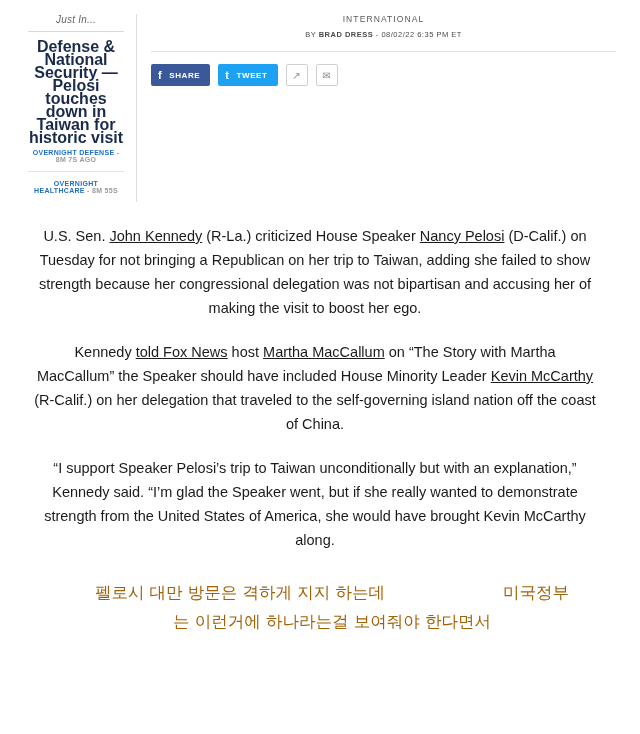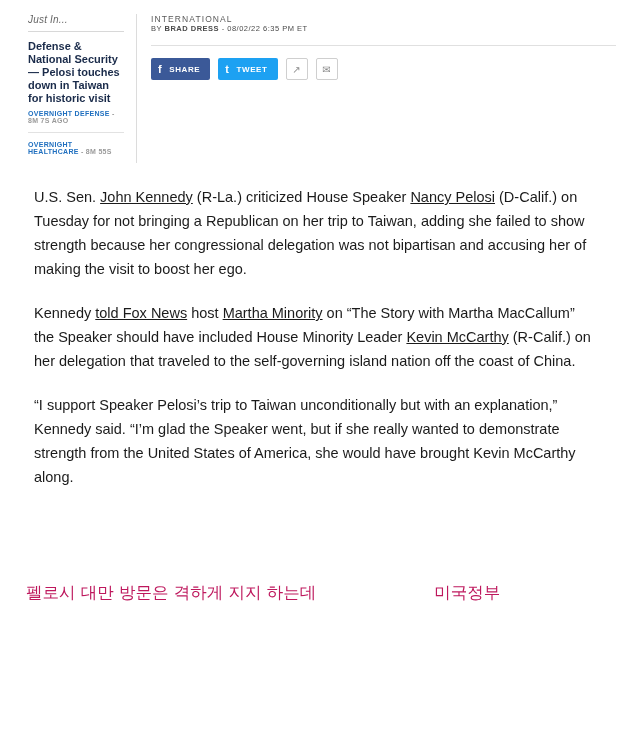--- a/index.html
+++ b/index.html
@@ -11,20 +11,21 @@
     height: 734px;
     background: #ffffff;
     font-family: "Liberation Sans", sans-serif;
     color: #111111;
     overflow: hidden;
   }
   .page {
     position: relative;
     width: 640px;
     height: 734px;
+    text-align: center;
   }
 
   
   .article {
     position: relative;
     padding: 14px 0 0 0;
   }
   .article-inner {
     display: flex;
     align-items: flex-start;
@@ -45,21 +46,21 @@
     padding-bottom: 6px;
     border-bottom: 1px solid #d8d8d8;
     letter-spacing: .2px;
   }
   .justin-item {
     padding: 8px 0 8px 0;
     border-bottom: 1px solid #e2e2e2;
   }
   .justin-item:last-child { border-bottom: 0; }
   .justin-headline {
-    font-size: 11px;
+    font-size: 16px;
     line-height: 13px;
     font-weight: bold;
     color: #1a2b4a;
     margin: 0 0 5px 0;
   }
   .justin-meta {
     font-size: 7px;
     letter-spacing: .3px;
     color: #1f6fbf;
     font-weight: bold;
@@ -78,20 +79,21 @@
   
   .maincol {
     flex: 1 1 auto;
     min-width: 0;
   }
   .kicker {
     font-size: 8.5px;
     letter-spacing: 1.1px;
     color: #5a5a5a;
     text-transform: uppercase;
+    margin-bottom: 6px;
   }
   .headline {
     font-family: "Liberation Serif", serif;
     font-size: 28.5px;
     line-height: 32px;
     font-weight: bold;
     color: #14141e;
     letter-spacing: -0.4px;
     margin: 0 0 10px 0;
   }
@@ -163,21 +165,21 @@
 
   
   .caption {
     position: absolute;
     left: 26px;
     right: 2px;
     top: 578px;
     font-family: "DejaVu Sans", sans-serif;
     font-size: 16.5px;
     line-height: 29px;
-    color: #be185d;
+    color: #a16207;
   }
   .caption .line { white-space: pre; }
   .caption .gap { display: inline-block; width: 118px; }
 </style>
 </head>
 <body>
 
 <div class="page">
 
   <div class="article">
@@ -229,21 +231,22 @@
             <span>✉</span>
           </div>
         </div>
       </div>
 
     </div>
   </div>
 
   <div class="body-copy">
     <p><span>U.S. Sen. </span><a href="#">John Kennedy</a><span> (R-La.) criticized House Speaker </span><a href="#">Nancy Pelosi</a><span> (D-Calif.) on Tuesday for not bringing a Republican on her trip to Taiwan, adding she failed to show strength because her congressional delegation was not bipartisan and accusing her of making the visit to boost her ego.</span></p>
-    <p><span>Kennedy </span><a href="#">told Fox News</a><span> host </span><a href="#">Martha Minority</a><span> on “The Story with Martha MacCallum” the Speaker should have included House Minority Leader </span><a href="#">Kevin McCarthy</a><span> (R-Calif.) on her delegation that traveled to the self-governing island nation off the coast of China.</span></p>
+    <p><span>Kennedy </span><a href="#">told Fox News</a><span> host </span><a href="#">Martha MacCallum</a><span> on “The Story with Martha MacCallum” the Speaker should have included House Minority Leader </span><a href="#">Kevin McCarthy</a><span> (R-Calif.) on her delegation that traveled to the self-governing island nation off the coast of China.</span></p>
     <p><span>“I support Speaker Pelosi’s trip to Taiwan unconditionally but with an explanation,” Kennedy said. “I’m glad the Speaker went, but if she really wanted to demonstrate strength from the United States of America, she would have brought Kevin McCarthy along.</span></p>
   </div>
 
   <div class="caption">
     <div class="line"><span>펠로시 대만 방문은 격하게 지지 하는데</span><span class="gap"></span><span>미국정부</span></div>
+    <div class="line">는 이런거에 하나라는걸 보여줘야 한다면서</div>
   </div>
 
 </div>
 
 </body></html>

